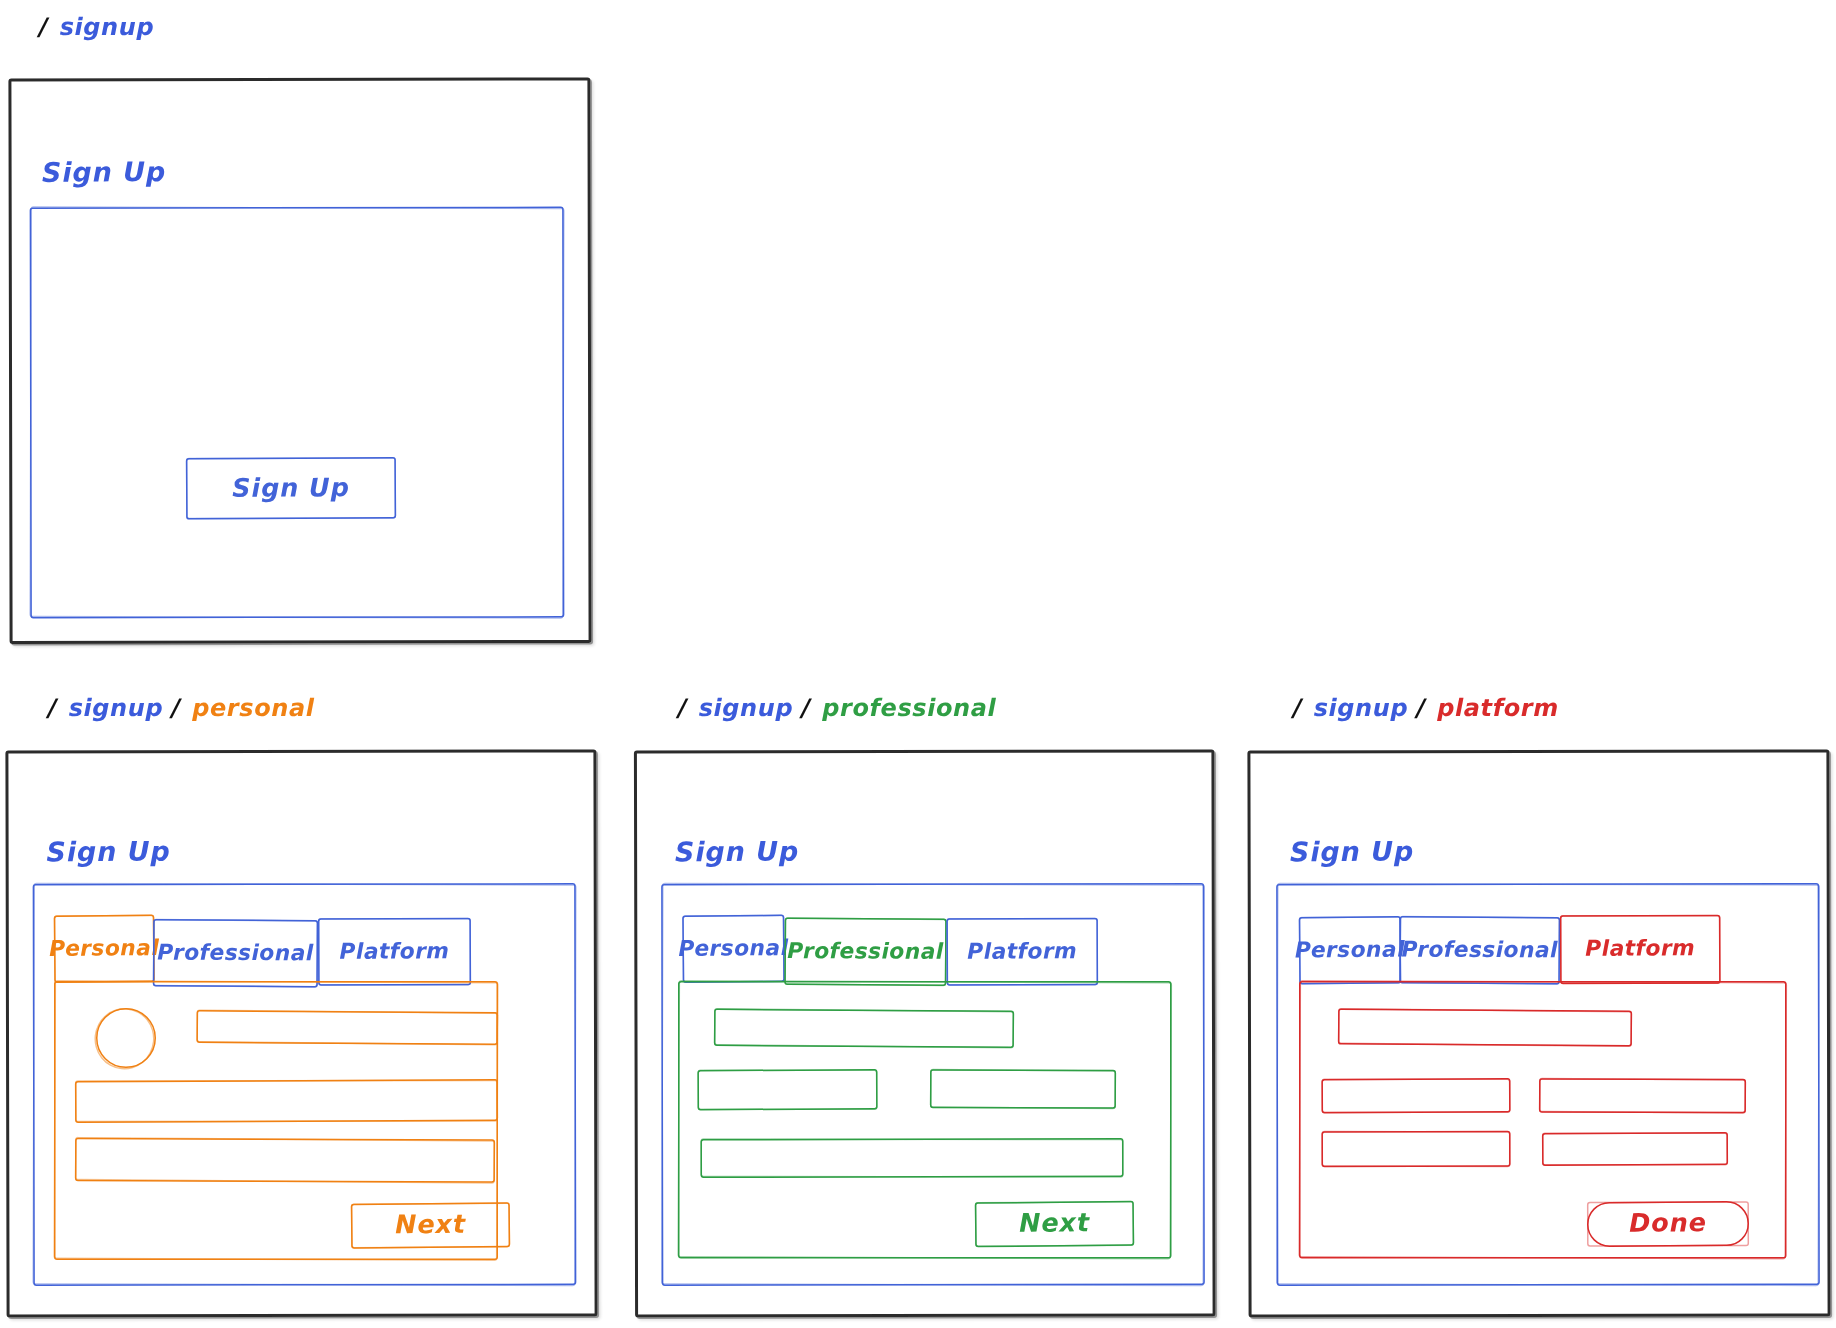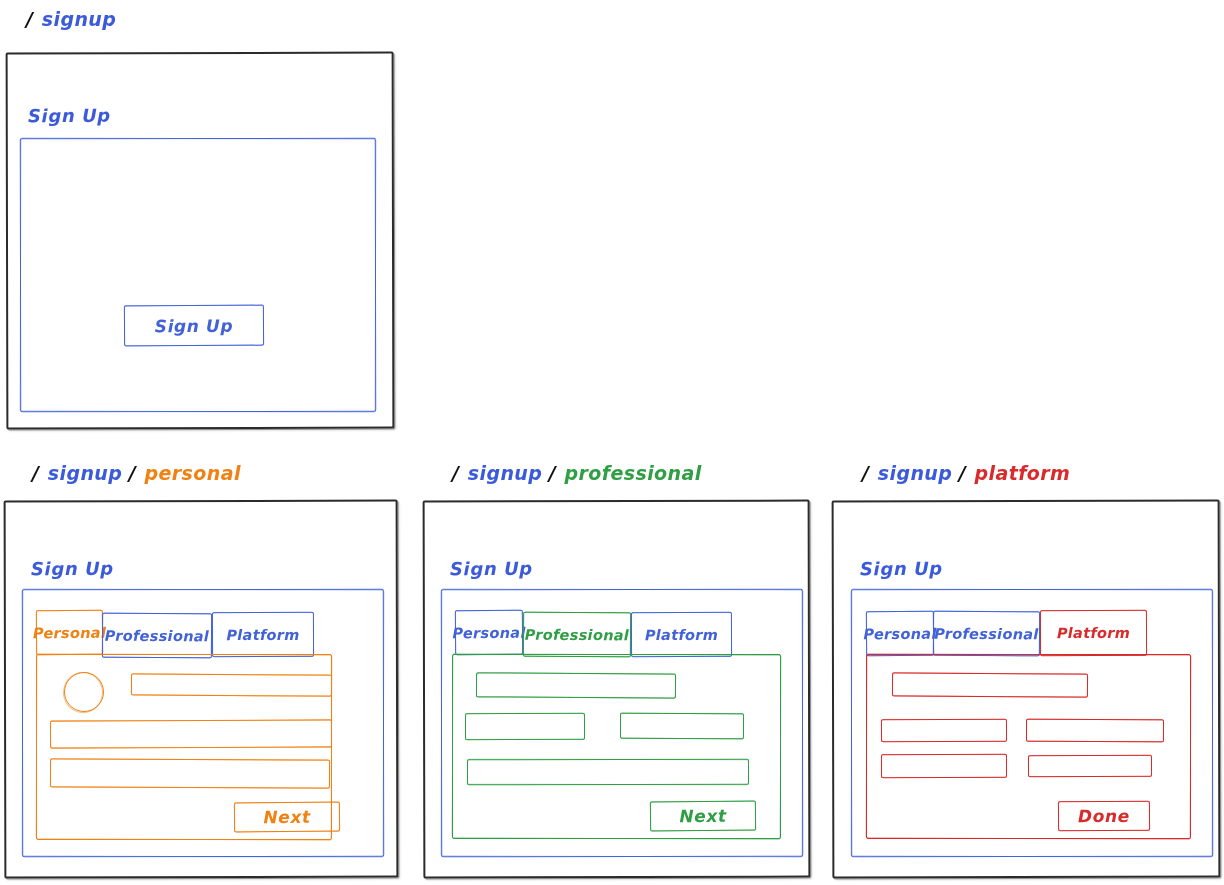--- a/index.html
+++ b/index.html
@@ -9,21 +9,21 @@
   .panel{position:absolute;}
 
   
   .frame{position:absolute;box-sizing:border-box;
          border:2.2px solid #2b2b2b;
          border-radius:2px;
          box-shadow:1px 1px 0 rgba(0,0,0,.35), 2px 2px 2px rgba(0,0,0,.12);
          transform:rotate(-0.12deg);}
 
   .breadcrumb{position:absolute;white-space:nowrap;
-              font-size:19px;letter-spacing:.4px;}
+              font-size:16px;letter-spacing:.4px;}
   .bc-slash{color:#111111;font-weight:700;font-style:italic;
             padding-right:2px;}
   .bc-seg{font-weight:600;font-style:italic;}
   .bc-signup{color:#3b5bdb;}
   .bc-personal{color:#f08113;}
   .bc-professional{color:#2f9e44;}
   .bc-platform{color:#d92b2b;}
 
   .card-title{position:absolute;color:#3b5bdb;font-size:18px;
               font-weight:600;font-style:italic;letter-spacing:.6px;
@@ -167,14 +167,14 @@
   <div class="sk c-red tab tab-platform" style="left:1040px;top:610px;width:107px;height:46px;">Platform</div>
 
   <div class="sk c-red" style="left:866px;top:654px;width:325px;height:185px;"></div>
 
   <div class="sk c-red field f1" style="left:892px;top:673px;width:196px;height:24px;"></div>
   <div class="sk c-red field f2" style="left:881px;top:719px;width:126px;height:23px;"></div>
   <div class="sk c-red field f3" style="left:1026px;top:719px;width:138px;height:23px;"></div>
   <div class="sk c-red field f4" style="left:881px;top:754px;width:126px;height:24px;"></div>
   <div class="sk c-red field f2" style="left:1028px;top:755px;width:124px;height:22px;"></div>
 
-  <div class="sk c-red btn btn-done" style="left:1058px;top:801px;width:92px;height:30px;">Done</div>
+  <div class="sk c-red btn btn-done" style="left:1058px;top:801px;width:108px;height:30px;border-radius:15px;">Done</div>
 </div>
 
 </body></html>

